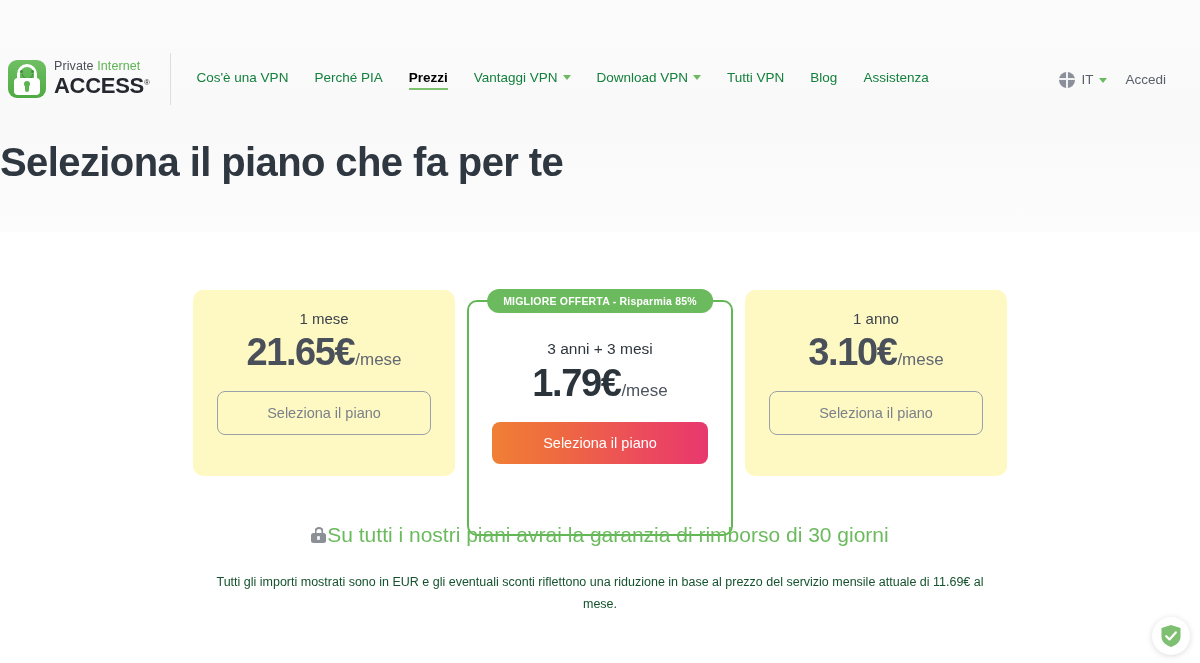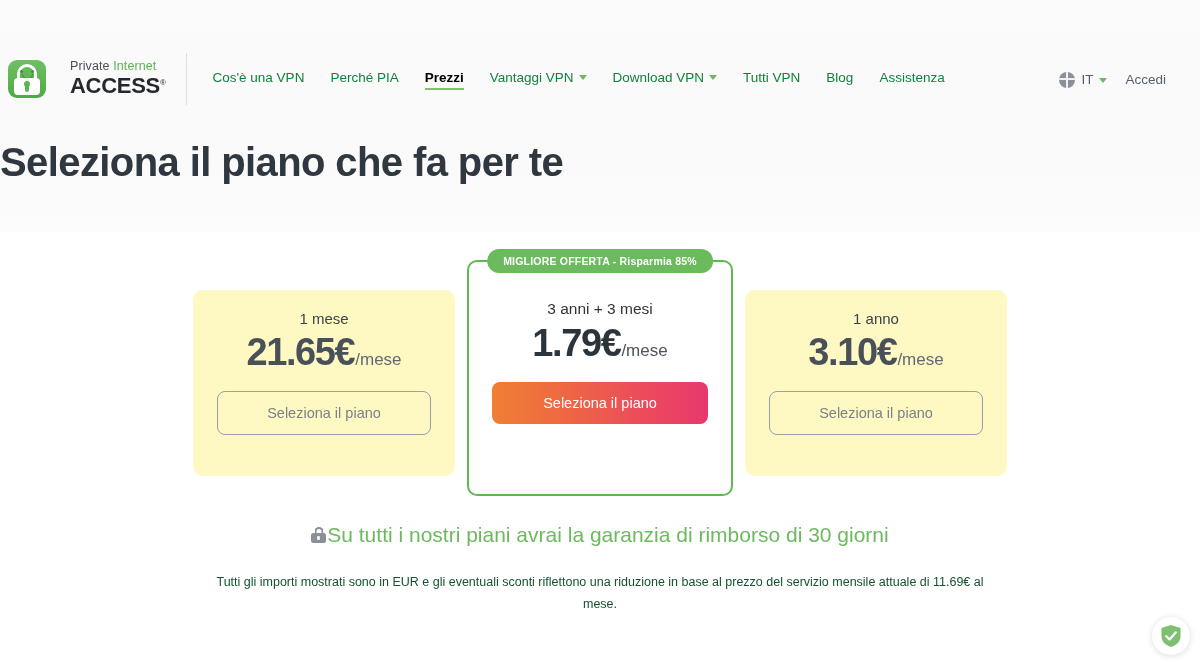--- a/index.html
+++ b/index.html
@@ -31,21 +31,21 @@
     width: 1200px;
     height: 135px;
     display: flex;
     align-items: center;
     padding: 0 16px 0 8px;
   }
 
   .logo-block {
     display: flex;
     align-items: center;
-    gap: 24px;
+    gap: 8px;
     padding-right: 18px;
     margin-top: 22px;
   }
 
   .logo-mark {
     width: 38px; height: 38px;
     border-radius: 9px;
     background: linear-gradient(180deg, #6fbf63 0%, #4faa43 100%);
     position: relative;
     flex: none;
@@ -231,20 +231,21 @@
     width: 1200px;
     display: flex;
     justify-content: center;
     align-items: flex-start;
     gap: 12px;
   }
 
   .card {
     position: relative;
     border-radius: 10px;
+    margin-top: 40px;
   }
 
   .card.side {
     width: 262px;
     height: 186px;
     margin-top: 30px;
     background: #fef9c3;
     display: flex;
     flex-direction: column;
     align-items: center;

